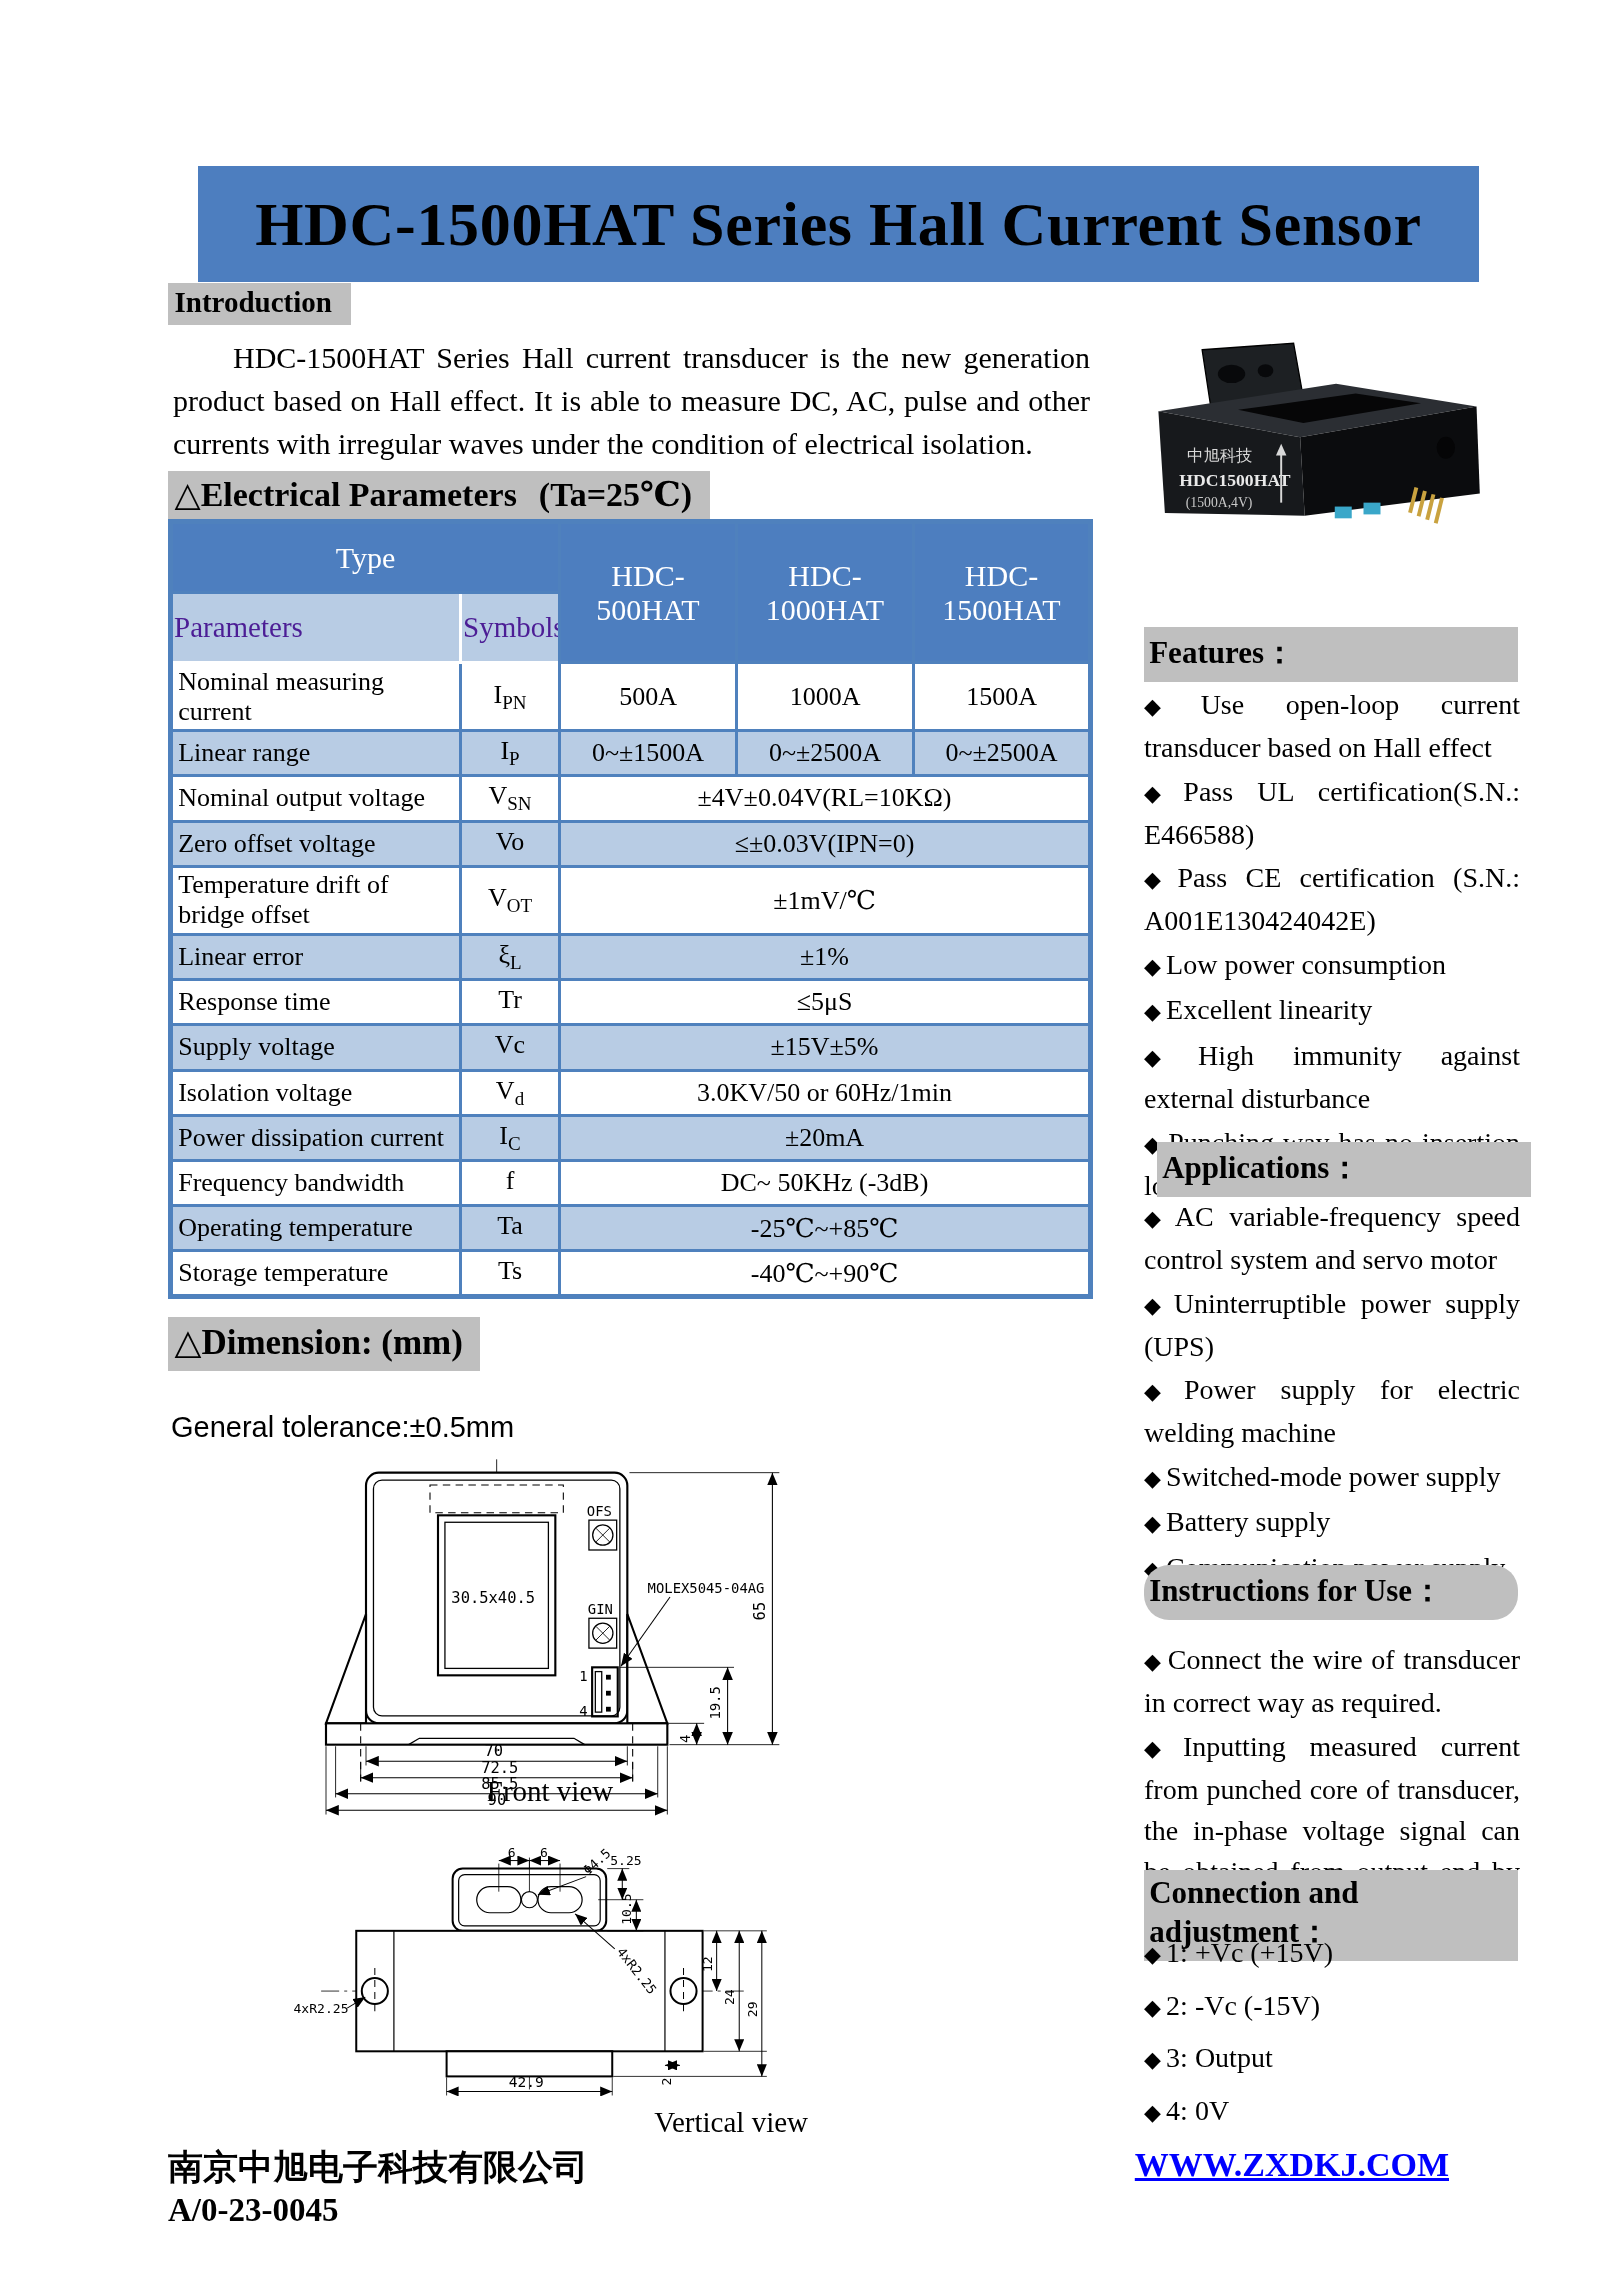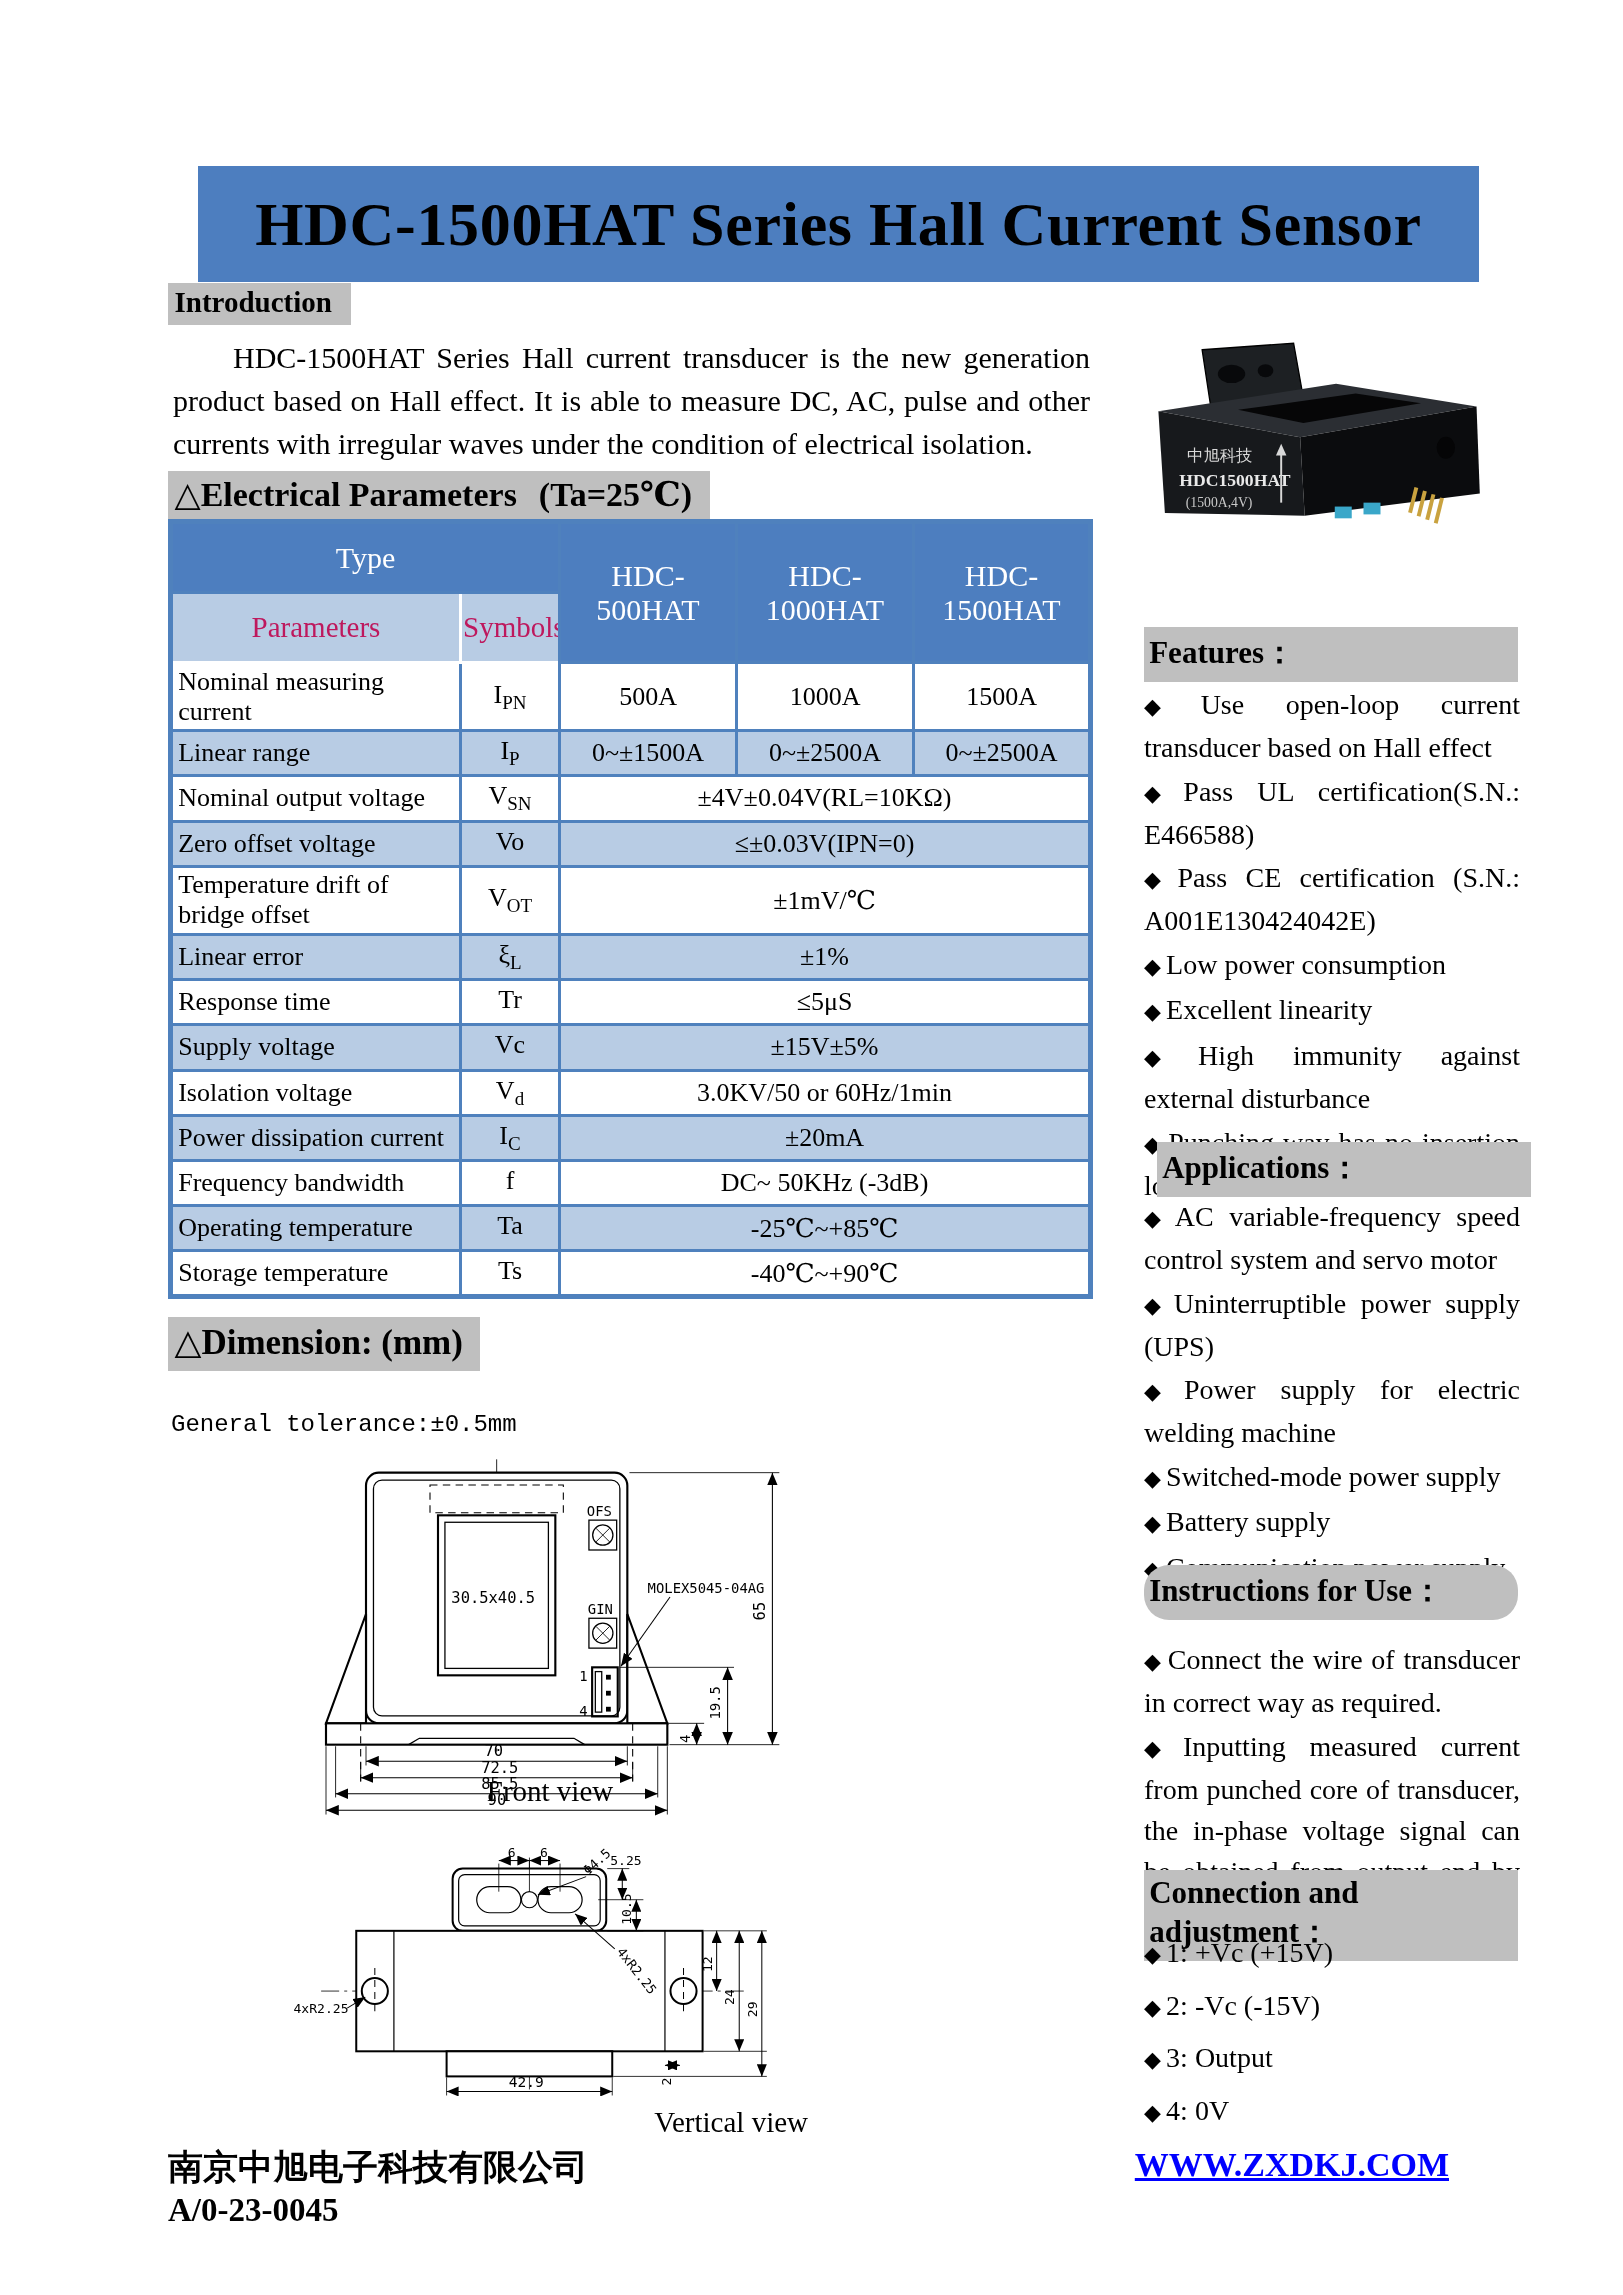--- a/index.html
+++ b/index.html
@@ -19,41 +19,41 @@
   #intro-body{position:absolute;left:173px;top:336px;width:917px;font-size:30px;line-height:43px;
               text-align:justify;text-indent:60px;}
   
   #photo{position:absolute;left:1140px;top:338px;width:366px;height:196px;}
   
   #elec-table{position:absolute;left:168px;top:519px;width:919px;border-collapse:collapse;
               table-layout:fixed;border:5.2px solid #4f81bd;background:#fff;}
   #elec-table td{border:3.3px solid #4f81bd;overflow:hidden;}
   #elec-table .bluehead{background:#4d7ebf;color:#fff;text-align:center;font-size:30px;}
   #elec-table .typecell{height:65px;}
-  #elec-table .subhead{background:#b8cce4;border:3.9px solid #ffffff;text-align:center;
-                       font-size:29px;height:65px;color:#be185d;}
+  #elec-table .subhead{background:#b8cce4;border:3.9px solid #ffffff;
+                       font-size:29px;height:65px;color:#4c1d95;}
   #elec-table tr.data td{height:37px;font-size:26px;}
   #elec-table tr.shade td{background:#b8cce4;}
   #elec-table td.param{padding:2.6px 3.9px 2.6px 5.2px;text-align:left;}
   #elec-table td.sym{text-align:center;font-size:30px;}
   #elec-table td.sym sub{font-size:19px;}
   #elec-table td.val{text-align:center;}
   
   .rc-band{position:absolute;left:1144px;width:374px;background:#bfbfbf;font-weight:bold;
            font-size:31px;padding:5.2px 0 7.9px 5.2px;box-sizing:border-box;}
   #feat-head{top:627px;} #app-head{top:1142px;margin-left:13px;} #inst-head{top:1565px;border-radius:25px;} #conn-head{top:1870px;}
   .rc-list{position:absolute;left:1144px;width:376px;margin:0;padding:0;list-style:none;
            font-size:28px;line-height:41px;text-align:justify;}
   #feat-list{top:684px;} #app-list{top:1196px;} #inst-list{top:1615px;margin-top:24px;}
   #conn-list{top:1929px;line-height:48px;text-align:left;}
   .rc-list li{margin:0 0 2.6px 0;}
   .bullet{font-size:22px;margin-right:5.2px;}
   
-  #dim-tol{position:absolute;left:171px;top:1411px;font-family:Liberation Mono, monospace;
-           font-size:24px;}
+  #dim-tol{position:absolute;left:171px;top:1411px;font-family:Liberation Sans, sans-serif;
+           font-size:29px;}
   #front-svg{position:absolute;left:275px;top:1454px;width:550px;height:368px;}
   #front-cap{position:absolute;left:275px;top:1775px;width:550px;text-align:center;font-size:29px;}
   #vert-svg{position:absolute;left:291px;top:1845px;width:517px;height:257px;}
   #vert-cap{position:absolute;left:291px;top:2106px;width:517px;text-align:right;font-size:29px;}
   
   .ol{stroke:#000;stroke-width:4;fill:none;}
   .olf{stroke:#000;stroke-width:4;fill:#fff;}
   .ol2{stroke:#000;stroke-width:2.4;fill:none;}
   .dl{stroke:#000;stroke-width:2;fill:none;}
   .ext{stroke:#000;stroke-width:1.6;fill:none;}

